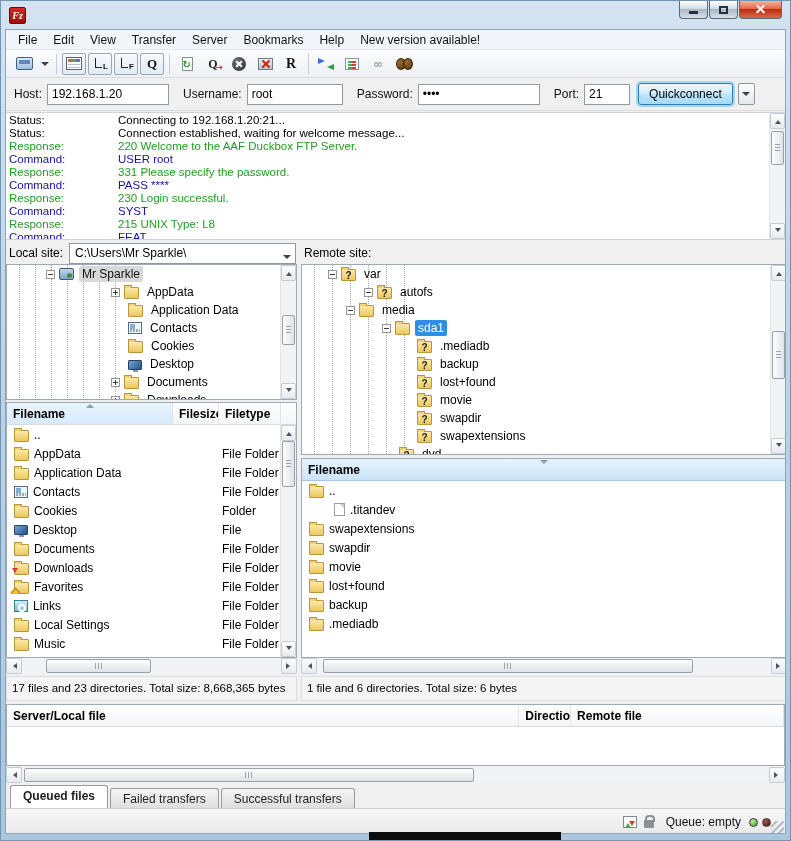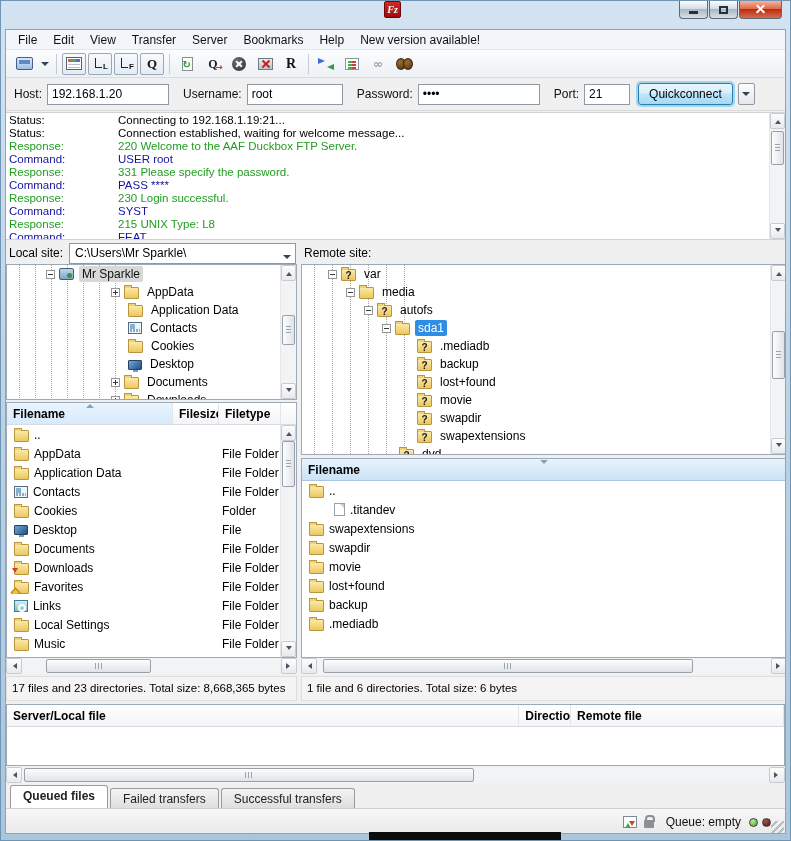--- a/index.html
+++ b/index.html
@@ -1,21 +1,21 @@
 <!DOCTYPE html>
 <html><head>
 <meta charset="utf-8">
 <style>
   html,body{margin:0;padding:0;background:#fff;}
   *{box-sizing:border-box;}
   .window{position:relative;width:791px;height:841px;font-family:"Liberation Sans",sans-serif;
     background:linear-gradient(180deg,#d4e3f1 0%,#bdd3e6 45%,#a9c6dd 100%);
     border:1px solid #6f94b4;overflow:hidden;}
   
-  .titlebar{position:absolute;top:0;left:0;right:0;height:28px;display:flex;align-items:center;padding:0 8px;flex-direction:column;}
+  .titlebar{position:absolute;top:0;left:0;right:0;height:28px;display:flex;align-items:center;padding:0 8px;}
   .app-icon{width:17px;height:17px;background:linear-gradient(#d42a2a,#9e0b0b);border:1px solid #6d0707;border-radius:2px;
     color:#fff;font:bold italic 10px/15px "Liberation Serif",serif;text-align:center;margin-right:6px;flex:none;}
   .title-text{font-size:12.5px;color:#16202a;text-shadow:0 1px 1px rgba(255,255,255,.8);white-space:nowrap;}
   .winbtns{position:absolute;top:0;right:8px;display:flex;}
   .wbtn{width:29px;height:18px;border:1px solid #5a6a78;border-top:none;border-radius:0 0 4px 4px;
     background:linear-gradient(#fdfeff,#d4dde6 45%,#aab7c4 50%,#d8e0e9);display:flex;align-items:center;justify-content:center;}
   .wbtn+.wbtn{margin-left:1px;}
   .wbtn.close{width:43px;background:linear-gradient(#f4b4a4,#df6a45 45%,#bb2d12 50%,#d96a4c);}
   .g-min{width:9px;height:3px;background:#23313e;margin-top:6px;}
   .g-max{width:9px;height:8px;border:2px solid #23313e;background:transparent;}
@@ -286,21 +286,21 @@
       <button class="qc-btn">Quickconnect</button>
       <span class="qc-caret">
           <span class="tri tri-down"></span>
         </span>
     </div>
 
     <div class="log">
       <div class="log-lines" id="logLines">
           <div class="log-line k-status">
             <span class="log-label">Status:</span>
-            <span class="log-text">Connecting to 192.168.1.19:21...</span>
+            <span class="log-text">Connecting to 192.168.1.20:21...</span>
           </div>
           <div class="log-line k-status">
             <span class="log-label">Status:</span>
             <span class="log-text">Connection established, waiting for welcome message...</span>
           </div>
           <div class="log-line k-response">
             <span class="log-label">Response:</span>
             <span class="log-text">220 Welcome to the AAF Duckbox FTP Server.</span>
           </div>
           <div class="log-line k-command">
@@ -544,29 +544,29 @@
         <div class="sitebar">
           <span class="sitelabel">Remote site:</span>
         </div>
         <div class="treebox remote">
           <div class="trows" id="remoteTree" style="background-image: repeating-linear-gradient(rgb(168, 168, 168) 0px, rgb(168, 168, 168) 1px, transparent 1px, transparent 2px), repeating-linear-gradient(rgb(168, 168, 168) 0px, rgb(168, 168, 168) 1px, transparent 1px, transparent 2px), repeating-linear-gradient(rgb(168, 168, 168) 0px, rgb(168, 168, 168) 1px, transparent 1px, transparent 2px), repeating-linear-gradient(rgb(168, 168, 168) 0px, rgb(168, 168, 168) 1px, transparent 1px, transparent 2px), repeating-linear-gradient(rgb(168, 168, 168) 0px, rgb(168, 168, 168) 1px, transparent 1px, transparent 2px), repeating-linear-gradient(rgb(168, 168, 168) 0px, rgb(168, 168, 168) 1px, transparent 1px, transparent 2px); background-size: 1px 100%, 1px 100%, 1px 100%, 1px 100%, 1px 100%, 1px 100%; background-position: 12px 0px, 30px 0px, 48px 0px, 66px 0px, 84px 0px, 102px 0px; background-repeat: no-repeat;">
               <div class="trow" style="padding-left: 26px;">
                 <span class="exp"></span>
                 <span class="ticon ic-folder ic-q"></span>
                 <span class="tlabel">var</span>
               </div>
+              <div class="trow" style="padding-left: 62px;">
+                <span class="exp"></span>
+                <span class="ticon ic-folder ic-q"></span>
+                <span class="tlabel">autofs</span>
+              </div>
               <div class="trow" style="padding-left: 44px;">
                 <span class="exp"></span>
                 <span class="ticon ic-folder"></span>
                 <span class="tlabel">media</span>
-              </div>
-              <div class="trow" style="padding-left: 62px;">
-                <span class="exp"></span>
-                <span class="ticon ic-folder ic-q"></span>
-                <span class="tlabel">autofs</span>
               </div>
               <div class="trow" style="padding-left: 80px;">
                 <span class="exp"></span>
                 <span class="ticon ic-folder"></span>
                 <span class="tlabel sel-active">sda1</span>
               </div>
               <div class="trow" style="padding-left: 98px;">
                 <span class="tspace"></span>
                 <span class="ticon ic-folder ic-q"></span>
                 <span class="tlabel">.mediadb</span>

